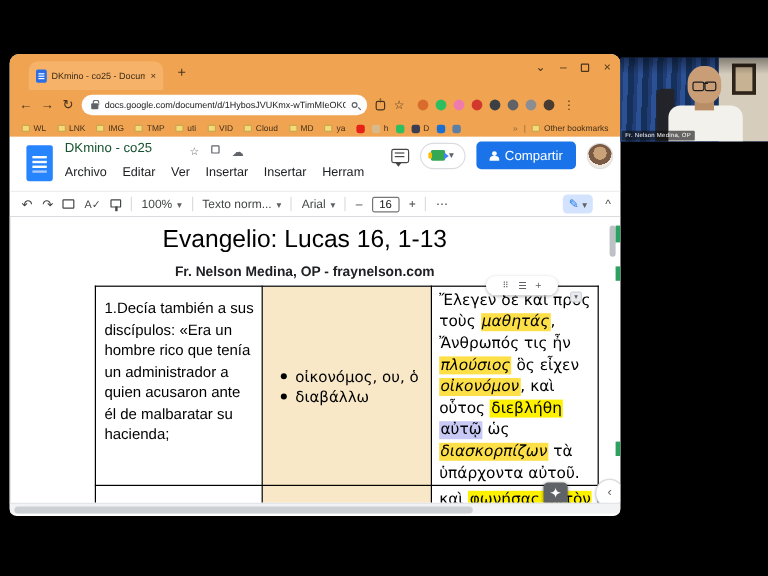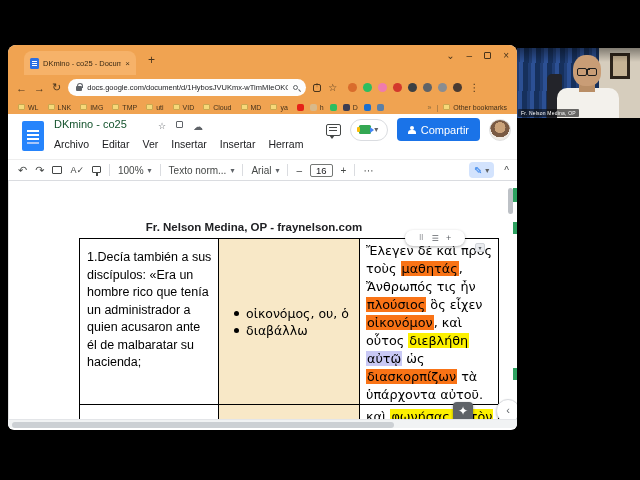--- a/index.html
+++ b/index.html
@@ -92,21 +92,21 @@
   .gtable td { border:1.6px solid #000; vertical-align:top; }
   td.c-span { width:139px; padding:10px 6px 0 7px; font-size:12.5px; line-height:17.5px; color:#000; }
   td.c-vocab { width:141px; background:#f8e8c7; vertical-align:middle; padding:0 8px 0 14px; }
   td.c-vocab ul { list-style:none; }
   td.c-vocab li { font-size:12.5px; line-height:17px; color:#000; position:relative; padding-left:13px; font-family:"DejaVu Sans", sans-serif; }
   td.c-vocab li:before { content:""; position:absolute; left:1px; top:6px; width:5px; height:5px; border-radius:50%; background:#000; }
   td.c-greek { width:139px; padding:3px 4px 0 6px; font-size:12.8px; line-height:18px; color:#000; font-family:"DejaVu Sans", sans-serif; }
   .row-1 td { height:160px; }
   .row-2 td { height:60px; }
   .hl { padding:0 1px; }
-  .hl-cyan { background:#f97316; }
+  .hl-cyan { background:#fde047;font-style:italic; }
   .hl-yellow { background:#fdf100; }
   .hl-lavender { background:#c9c9f5; }
 
   .table-pill { position:absolute; left:396px; top:49px; width:60px; height:16px; background:#fff; border-radius:9px;
                 box-shadow:0 1px 3px rgba(0,0,0,.3); display:flex; align-items:center; justify-content:center; gap:7px; color:#5f6368; font-size:9px; }
   .grid-glyph { letter-spacing:1px; font-size:7px; }
   .cell-dd-chip { position:absolute; left:466px; top:62px; width:10px; height:9px; background:#e9ebee; border:1px solid #d0d3d8; border-radius:2px; font-size:6px; color:#5f6368; text-align:center; line-height:8px; }
   .sparkle-btn { position:absolute; left:444px; top:221px; width:20px; height:20px; background:#5f6368; border-radius:4px;
                  color:#fff; font-size:12px; text-align:center; line-height:19px; box-shadow:0 1px 3px rgba(0,0,0,.4); }
   .collapse-circle { position:absolute; left:487px; top:218px; width:24px; height:24px; background:#fff; border:1px solid #dadce0;
@@ -314,20 +314,21 @@
       <span class="tb-right">
         <span class="pencil-chip">
           <span style="color:#1a73e8;">✎</span>
           <span class="caret">▾</span>
         </span>
         <span>^</span>
       </span>
     </div>
 
     <div class="doccanvas">
+      <div class="doc-title-line">Evangelio: Lucas 16, 1-13</div>
       <div class="doc-subtitle">Fr. Nelson Medina, OP - fraynelson.com</div>
 
       <table class="gtable">
         <tbody>
             <tr class="row-1">
           <td class="c-span">1.Decía también a sus discípulos: «Era un hombre rico que tenía un administrador a quien acusaron ante él de malbaratar su hacienda;</td>
           <td class="c-vocab">
                 <ul id="vocab-list">
                   <li>οἰκονόμος, ου, ὁ</li>
                   <li>διαβάλλω</li>

